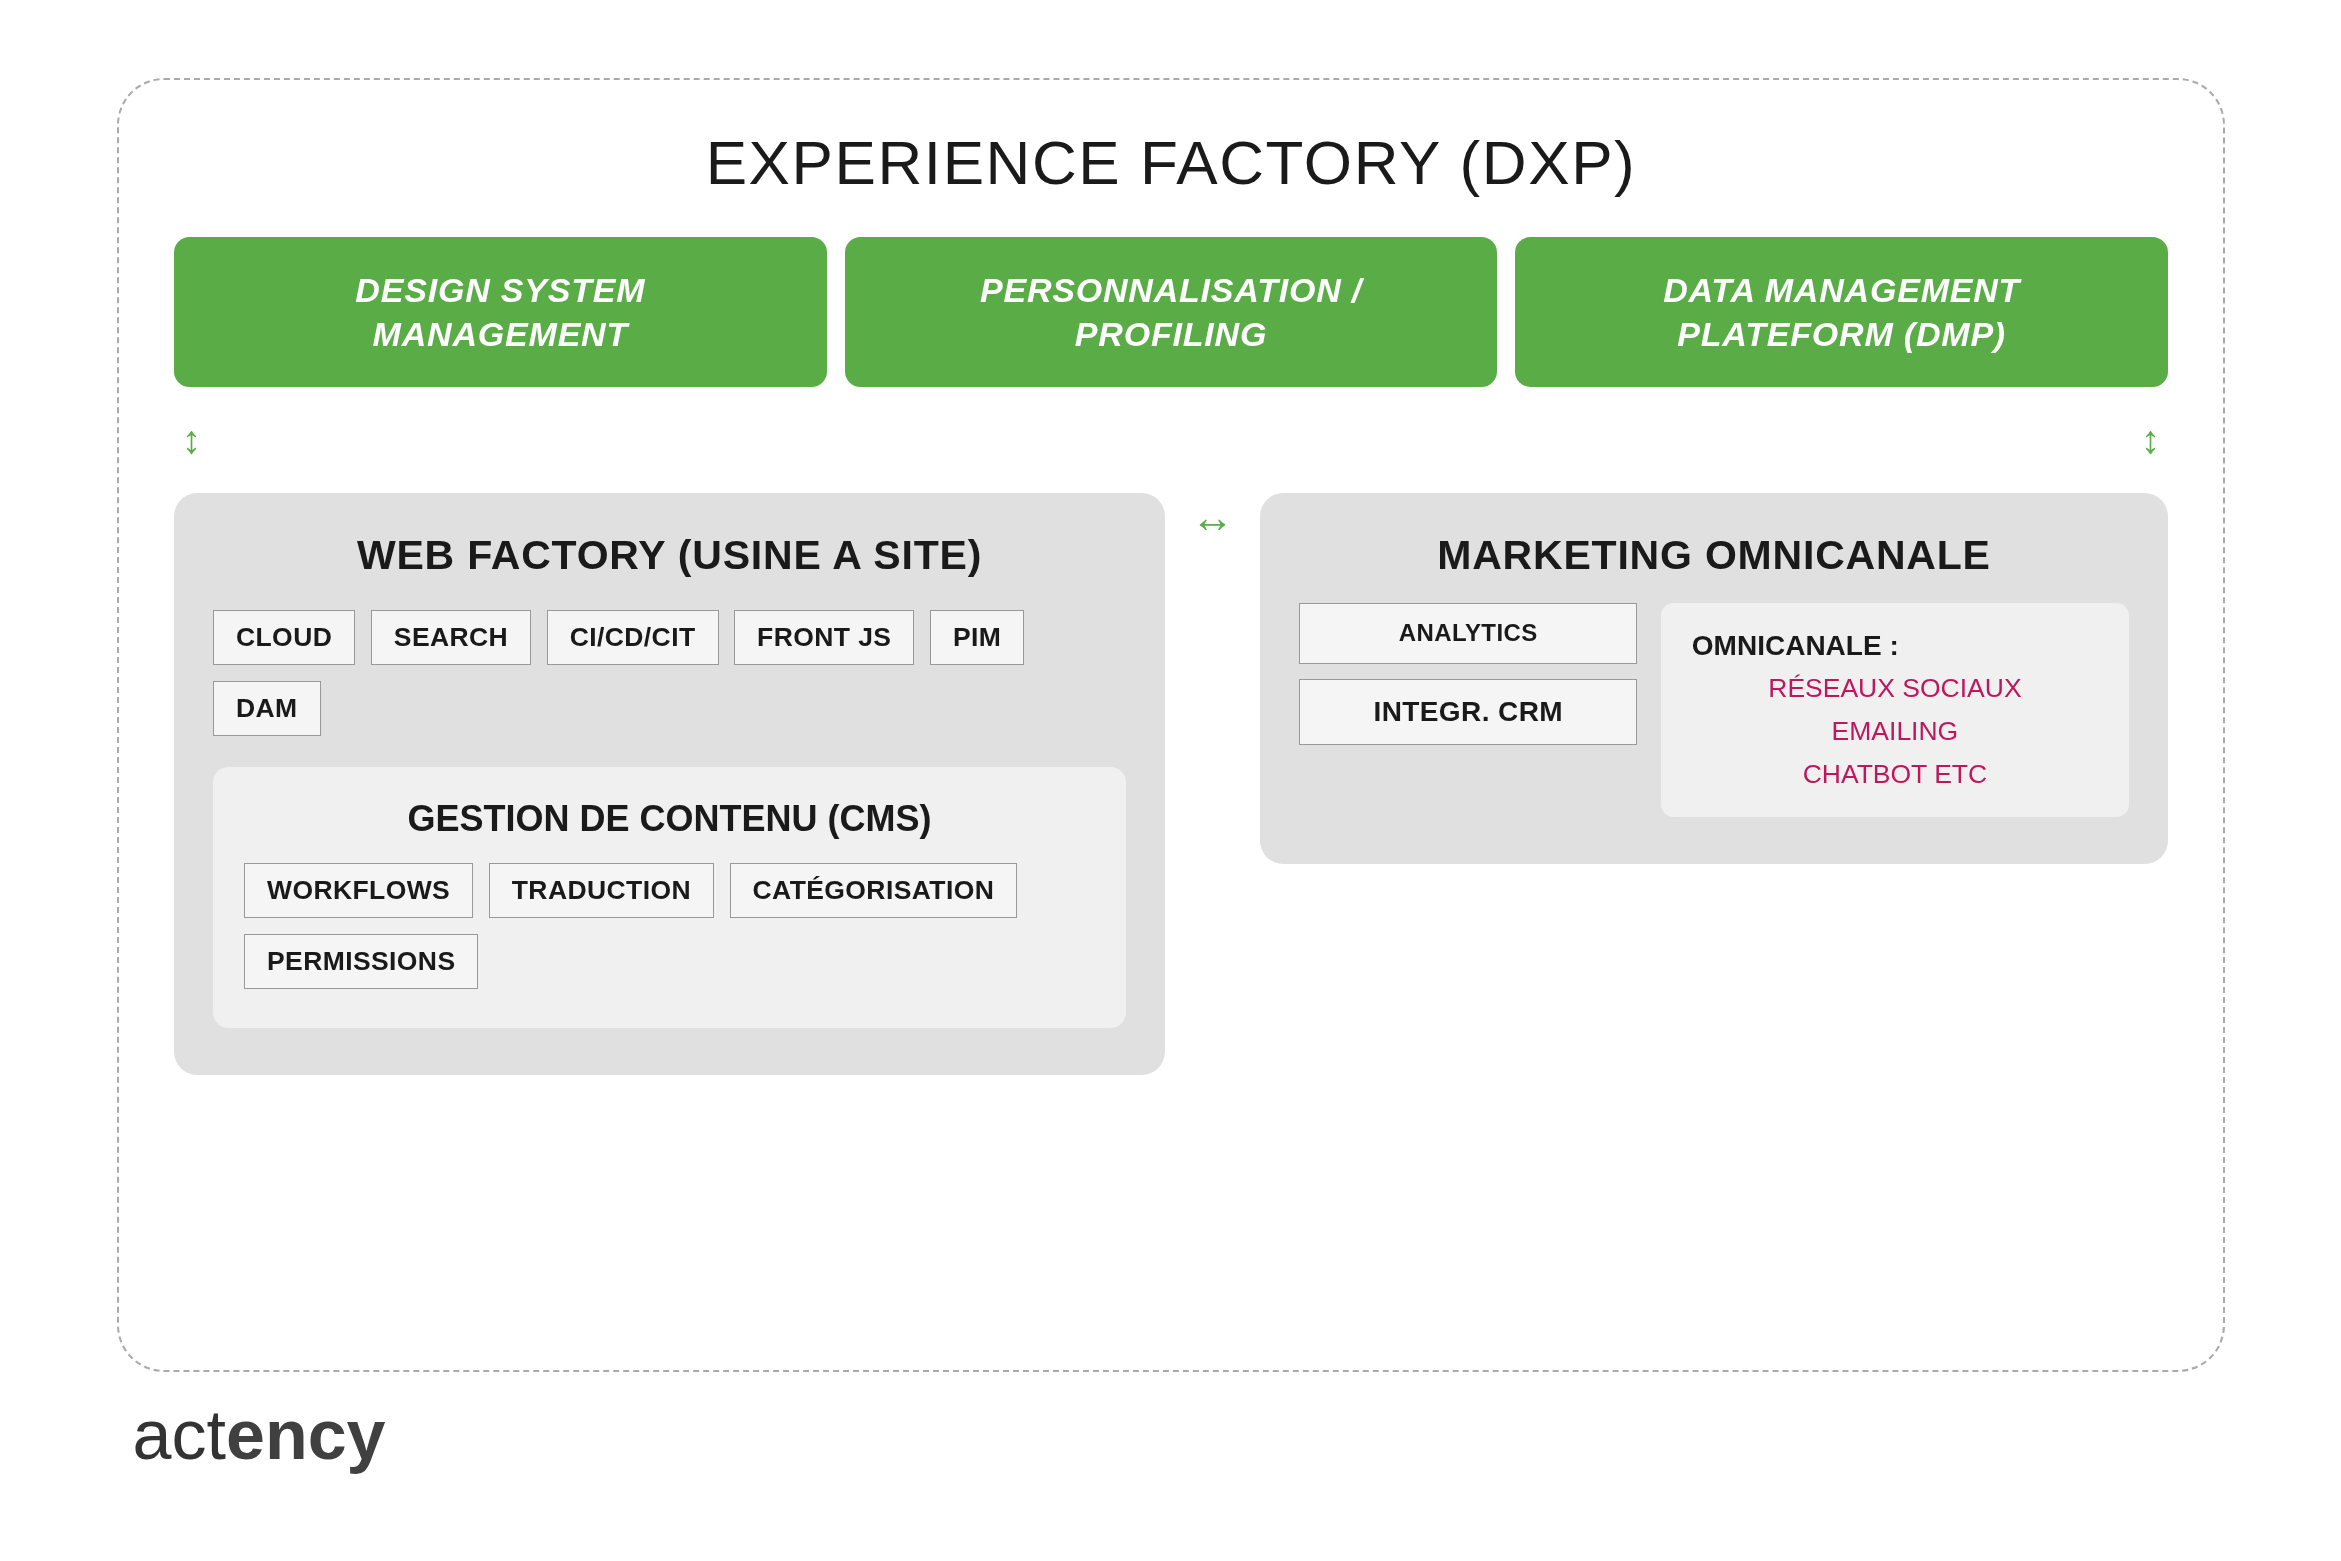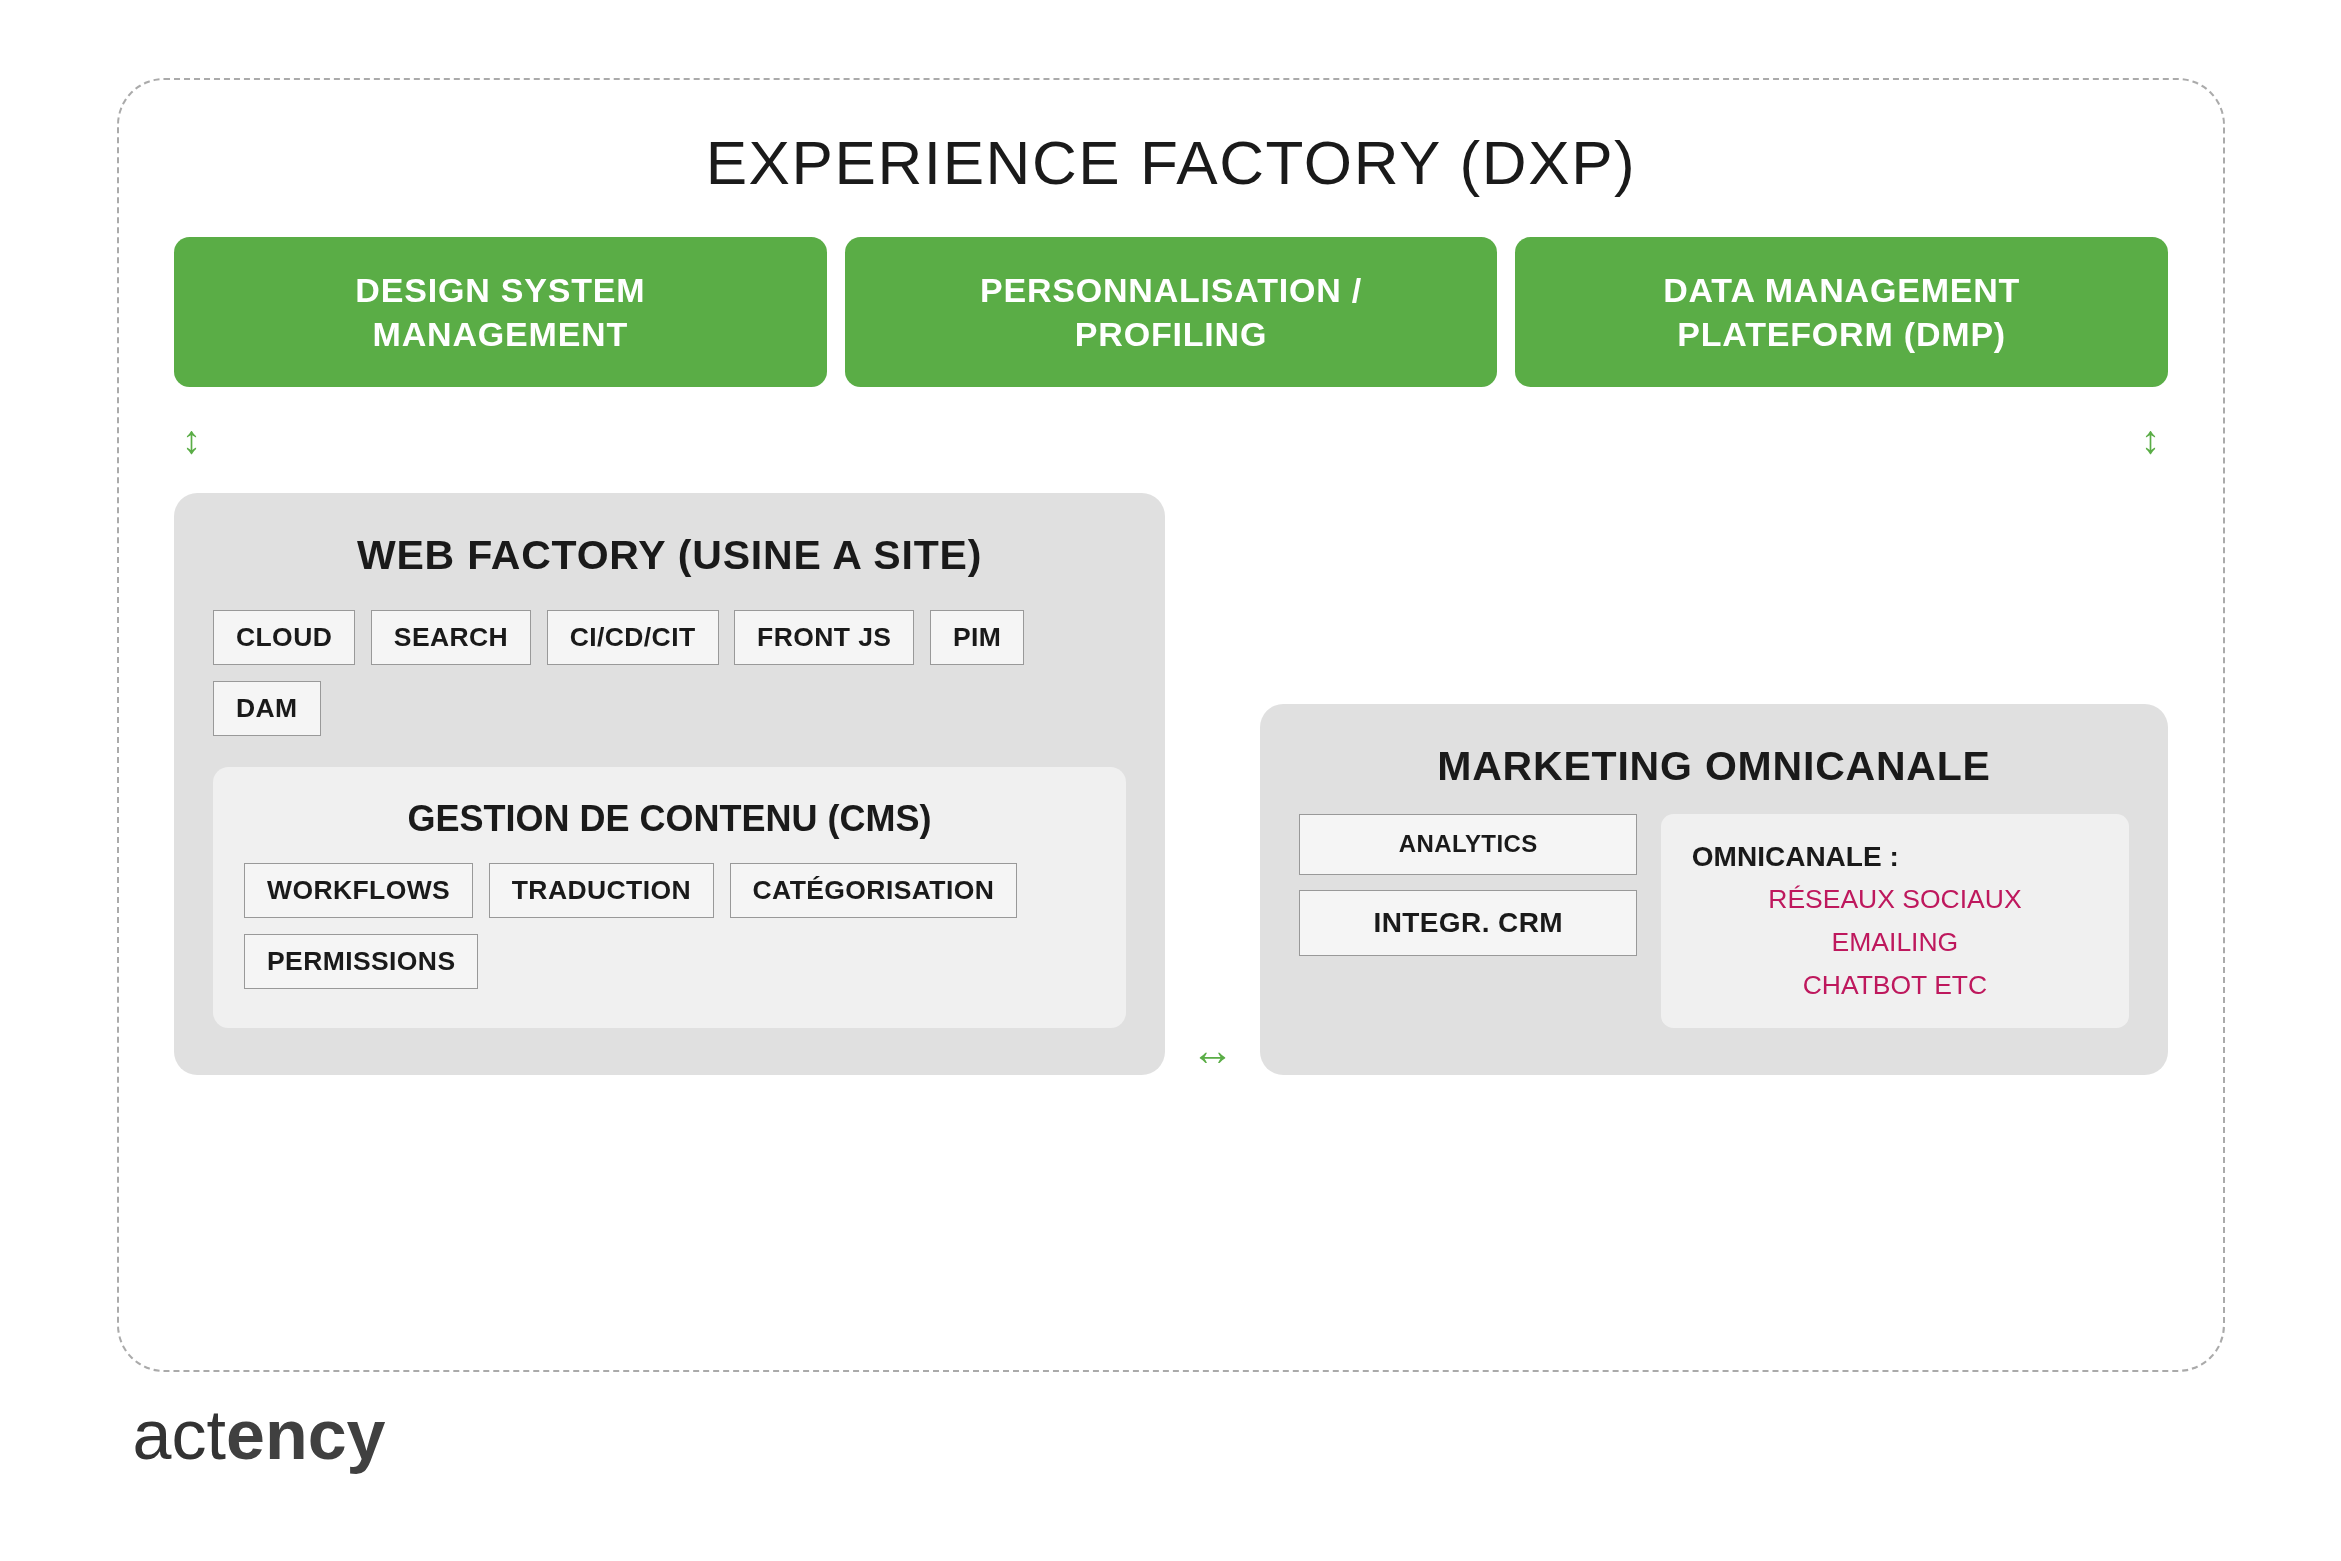--- a/index.html
+++ b/index.html
@@ -40,20 +40,21 @@
       color: #1a1a1a;
       letter-spacing: 1.6px;
       margin-bottom: 7.8px;
     }
 
     
     .top-boxes-row {
       display: flex;
       gap: 18px;
       align-items: stretch;
+      font-style: italic;
     }
 
     .green-box {
       background: #5aad46;
       border-radius: 15.6px;
       color: #ffffff;
       font-size: 34px;
       font-weight: 700;
       letter-spacing: 0.8px;
       padding: 31px 39px;
@@ -80,21 +81,21 @@
     }
 
     .arrow-spacer {
       flex: 1;
     }
 
     
     .bottom-section {
       display: flex;
       gap: 20px;
-      align-items: flex-end;
+      align-items: flex-start;
     }
 
     
     .web-factory-box {
       background: #e0e0e0;
       border-radius: 23.4px;
       padding: 39px 39px 47px 39px;
       flex: 1.1;
       display: flex;
       flex-direction: column;

